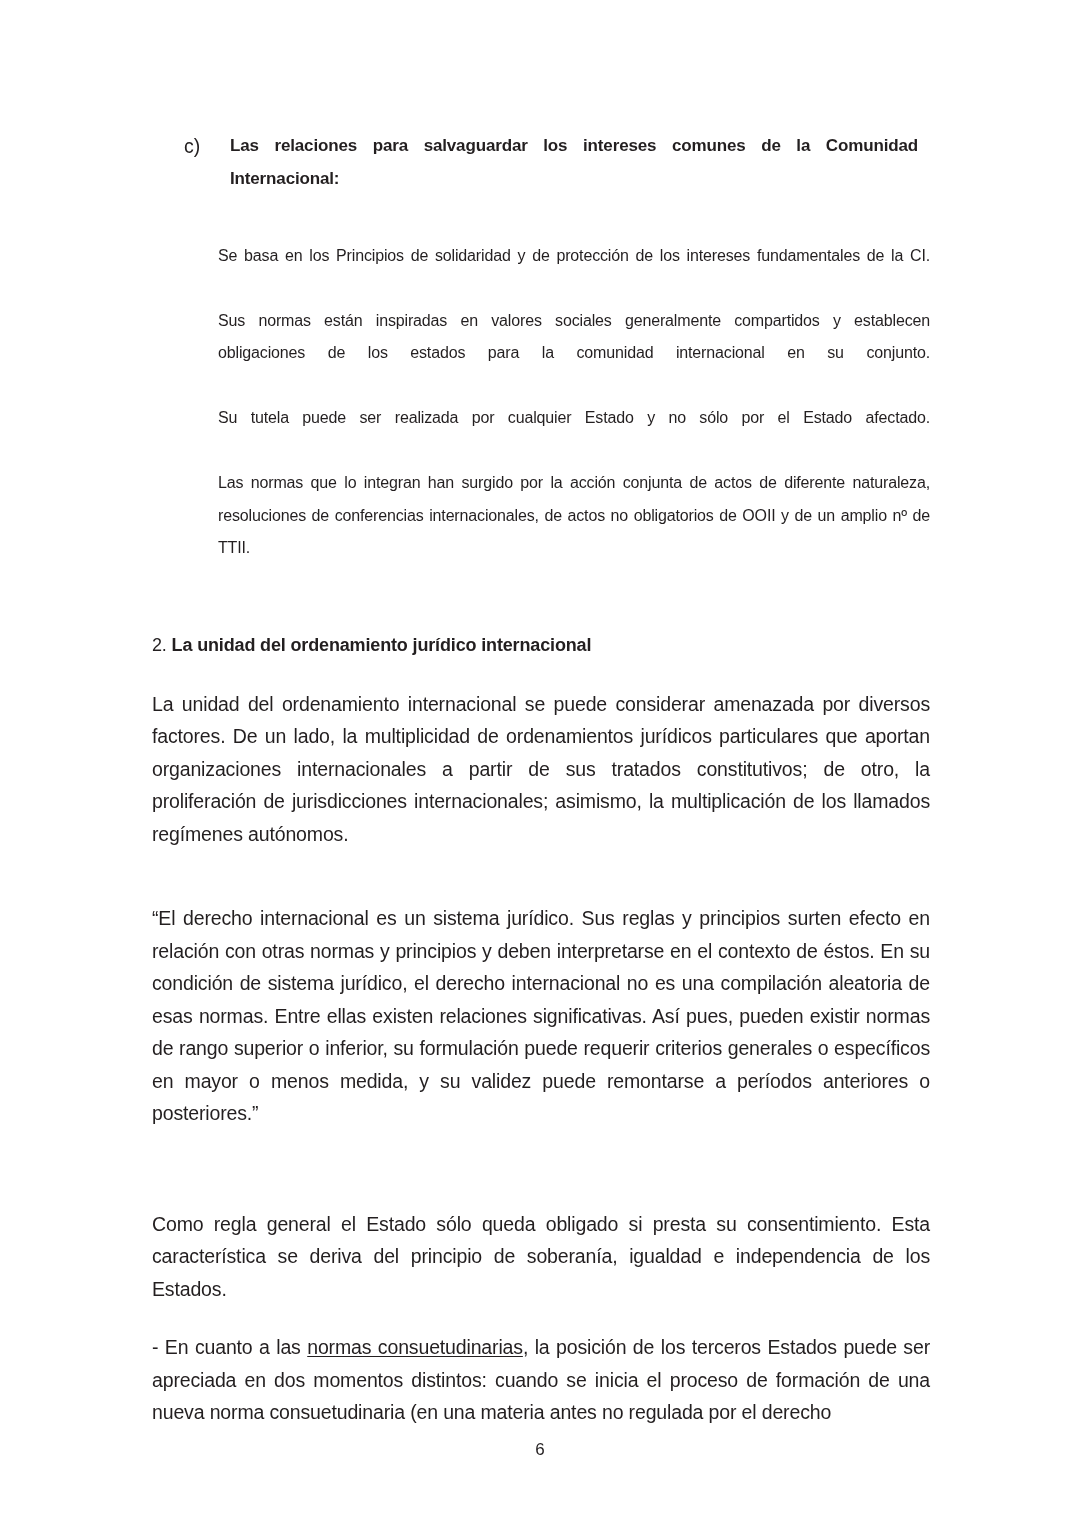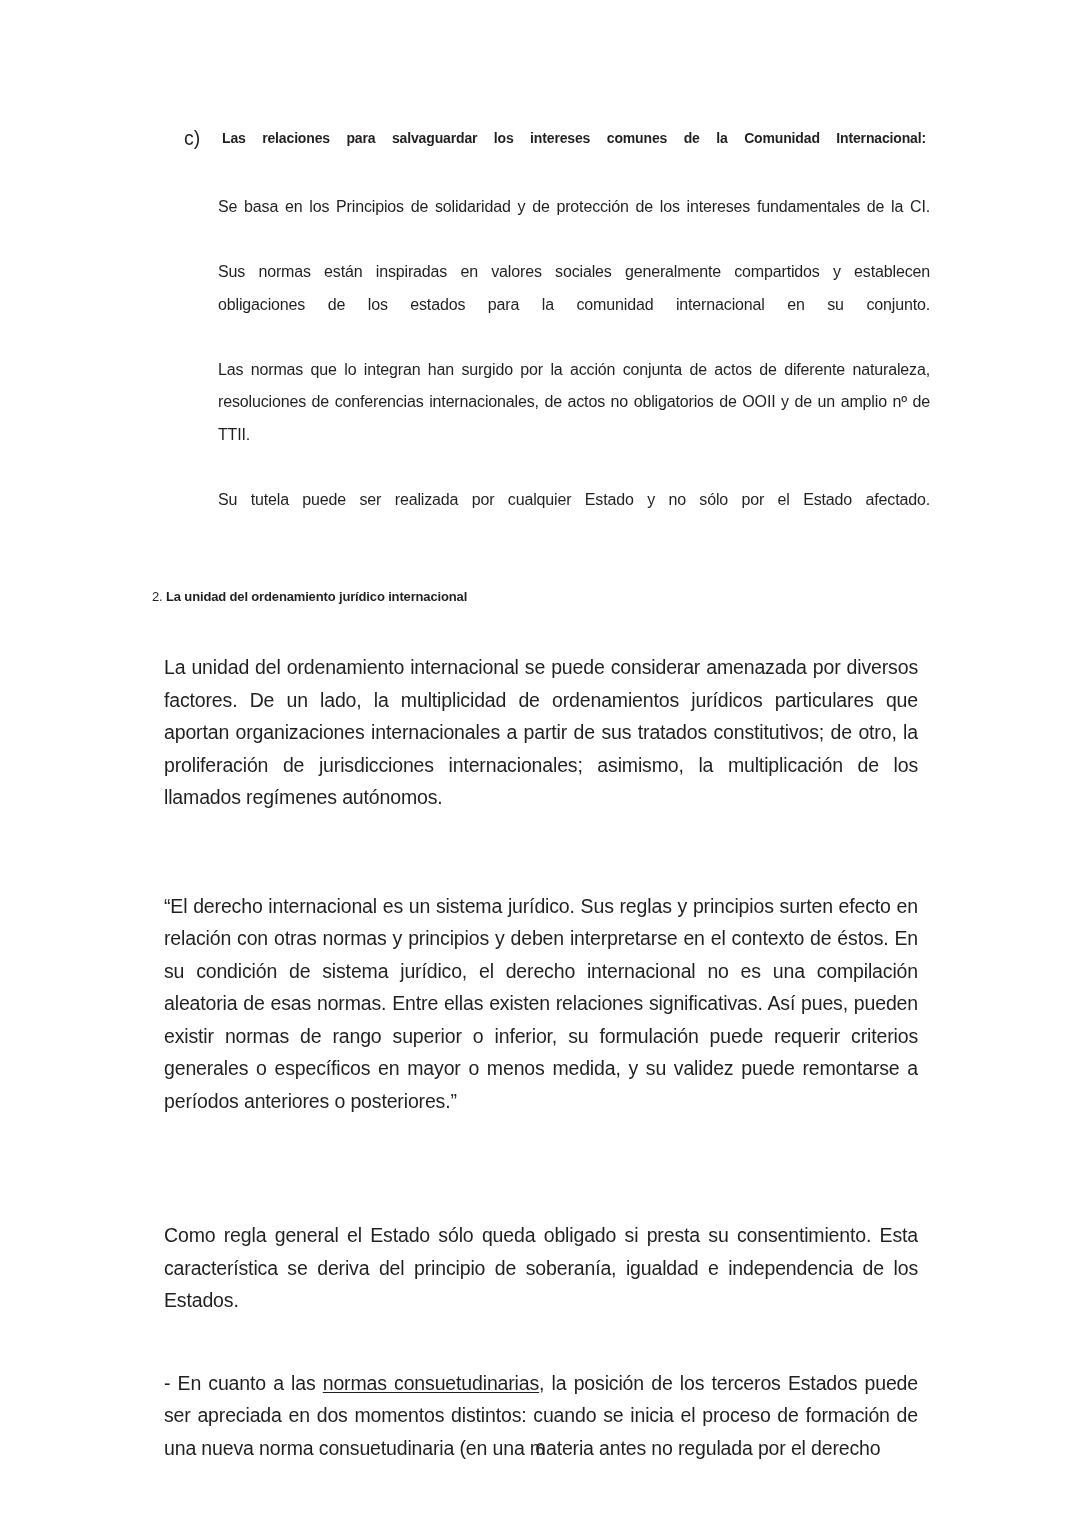--- a/index.html
+++ b/index.html
@@ -34,27 +34,27 @@
   }
   .item-marker {
     position: absolute;
     left: 32px;
     top: 0;
     font-size: 19.5px;
     line-height: 32.5px;
     letter-spacing: -0.1px;
   }
   .item-heading {
-    font-size: 14px;
+    font-size: 17px;
     line-height: 32.5px;
     font-weight: bold;
     text-align: justify;
     text-justify: inter-word;
     letter-spacing: -0.15px;
-    margin: 4px;
+    margin: 12px;
   }
   .item-heading::after {
     content: "";
     display: inline-block;
     width: 100%;
   }
   .sub-line {
     font-size: 16px;
     line-height: 32.5px;
     text-align: justify;
@@ -63,36 +63,36 @@
     margin: 0;
   }
   .sub-line::after {
     content: "";
     display: inline-block;
     width: 100%;
   }
 
   
   .body-heading {
-    font-size: 13px;
+    font-size: 18px;
     line-height: 32.5px;
     margin: 0;
     letter-spacing: -0.15px;
     font-weight: normal;
   }
   .body-heading b { font-weight: bold; }
   .body-heading.all-bold { font-weight: bold; }
 
   .para {
     font-size: 19.5px;
     line-height: 32.5px;
     text-align: justify;
     text-justify: inter-word;
     letter-spacing: -0.15px;
-    margin: 12px;
+    margin: 0;
     hyphens: none;
   }
   .para.last-ragged { text-align-last: left; }
   .gap-md { height: 26px; }
   .gap-lg { height: 32px; }
 
   u.uline { text-decoration: underline; text-underline-offset: 2px; }
 
   .page-number {
     position: absolute;
@@ -109,22 +109,22 @@
 <body>
 
 <div class="page">
   <div class="content">
 
     <div class="lettered-item">
       <span class="item-marker">c)</span>
       <p class="item-heading">Las relaciones para salvaguardar los intereses comunes de la Comunidad Internacional:</p>
       <p class="sub-line">Se basa en los Principios de solidaridad y de protección de los intereses fundamentales de la CI.</p>
       <p class="sub-line">Sus normas están inspiradas en valores sociales generalmente compartidos y establecen obligaciones de los estados para la comunidad internacional en su conjunto.</p>
+      <p class="sub-line last-ragged">Su tutela puede ser realizada por cualquier Estado y no sólo por el Estado afectado.</p>
       <p class="sub-line">Las normas que lo integran han surgido por la acción conjunta de actos de diferente naturaleza, resoluciones de conferencias internacionales, de actos no obligatorios de OOII y de un amplio nº de TTII.</p>
-      <p class="sub-line last-ragged">Su tutela puede ser realizada por cualquier Estado y no sólo por el Estado afectado.</p>
     </div>
 
     <div class="gap-lg"></div>
 
     <p class="body-heading"><span>2.</span> <b>La unidad del ordenamiento jurídico internacional</b></p>
 
     <div class="gap-md"></div>
 
     <p class="para last-ragged">La unidad del ordenamiento internacional se puede considerar amenazada por diversos factores. De un lado, la multiplicidad de ordenamientos jurídicos particulares que aportan organizaciones internacionales a partir de sus tratados constitutivos; de otro, la proliferación de jurisdicciones internacionales; asimismo, la multiplicación de los llamados regímenes autónomos.</p>
 

